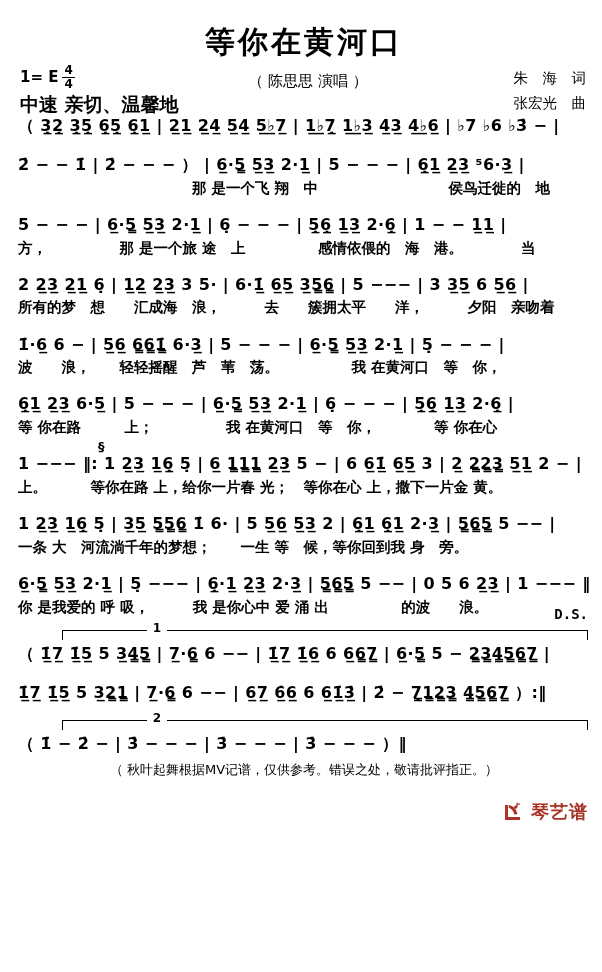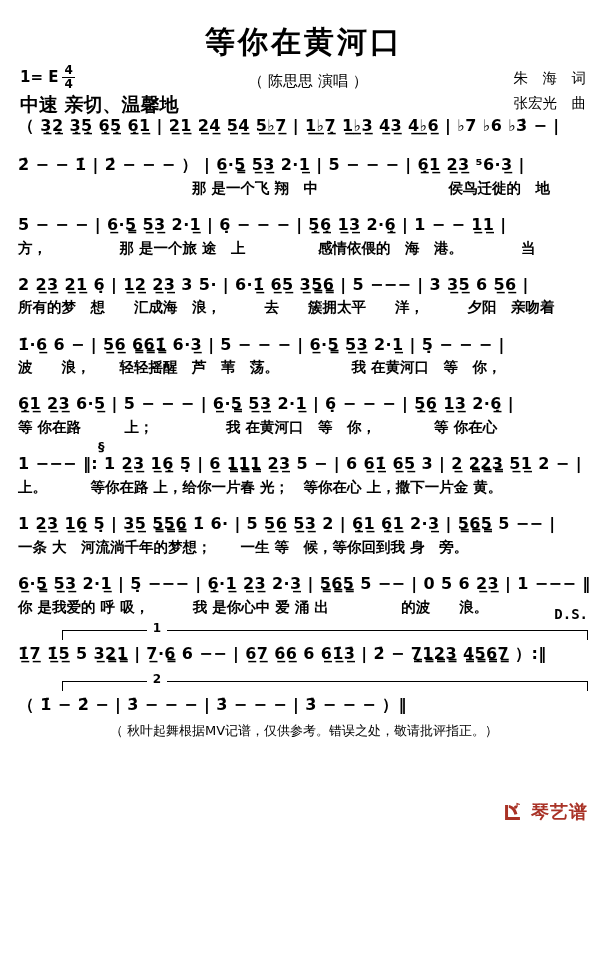--- a/index.html
+++ b/index.html
@@ -109,20 +109,23 @@
       <div class="notes">6̲·5̳ 5̲3̲ 2·1̲ | 5̣ −−− | 6̲̣·1̲ 2̲3̲ 2·3̲ | 5̳6̳5̳ 5 −− | 0 5 6 2̲3̲ | 1 −−− ‖</div>
       <div class="lyr-row">
         <div class="lyrics">你 是我爱的 呼 吸，　　　我 是你心中 爱 涌 出　　　　　的波　　浪。</div>
         <span class="ds">D.S.</span>
       </div>
     </div>
 
     <div class="volta">
       <span class="volta-num">1</span>
     </div>
+    <div class="system sys-gap">
+      <div class="notes">（ 1̲̇7̲ 1̲̇5̲ 5 3̲4̳5̳ | 7̲·6̳ 6 −− | 1̲̇7̲ 1̲̇6̲ 6 6̲6̳7̳ | 6̲·5̳ 5 − 2̳3̳4̳5̳6̳7̳ |</div>
+    </div>
 
     <div class="system sys-gap">
       <div class="notes">1̲̇7̲ 1̲̇5̲ 5 3̲2̳1̳ | 7̲·6̳ 6 −− | 6̲7̲ 6̲̇6̲ 6 6̲1̲̇3̲̇ | 2̇ − 7̳̣1̳2̳3̳ 4̳5̳6̳7̳ ）:‖</div>
     </div>
 
     <div class="volta">
       <span class="volta-num">2</span>
     </div>
     <div class="system">
       <div class="notes">（ 1̇ − 2̇ − | 3̇ − − − | 3̇ − − − | 3̇ − − − ）‖</div>

